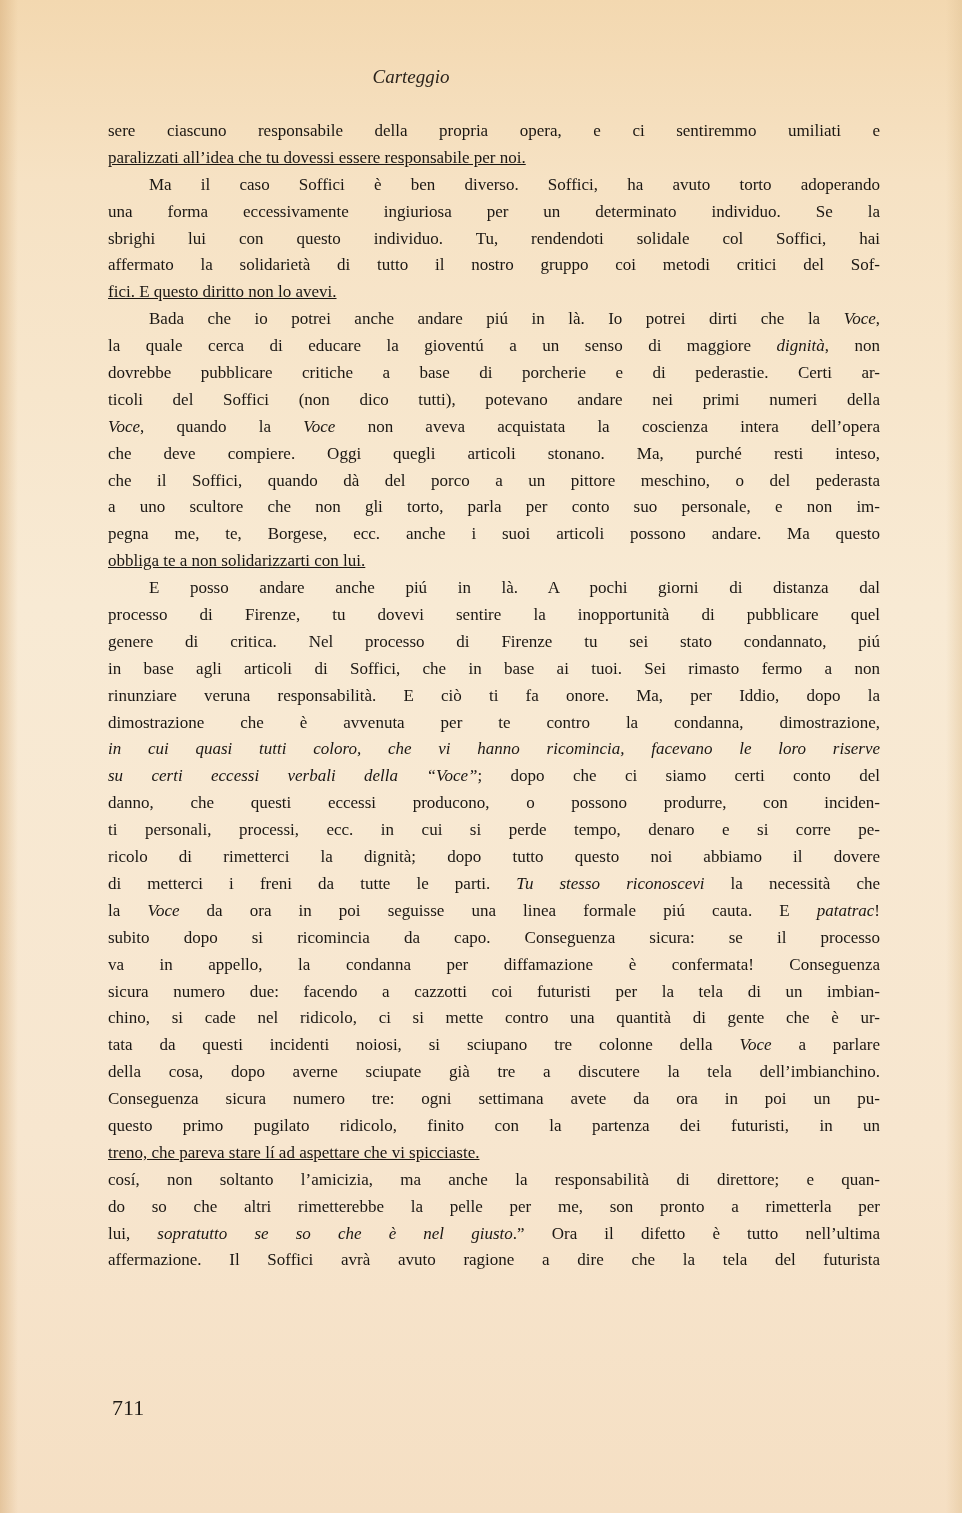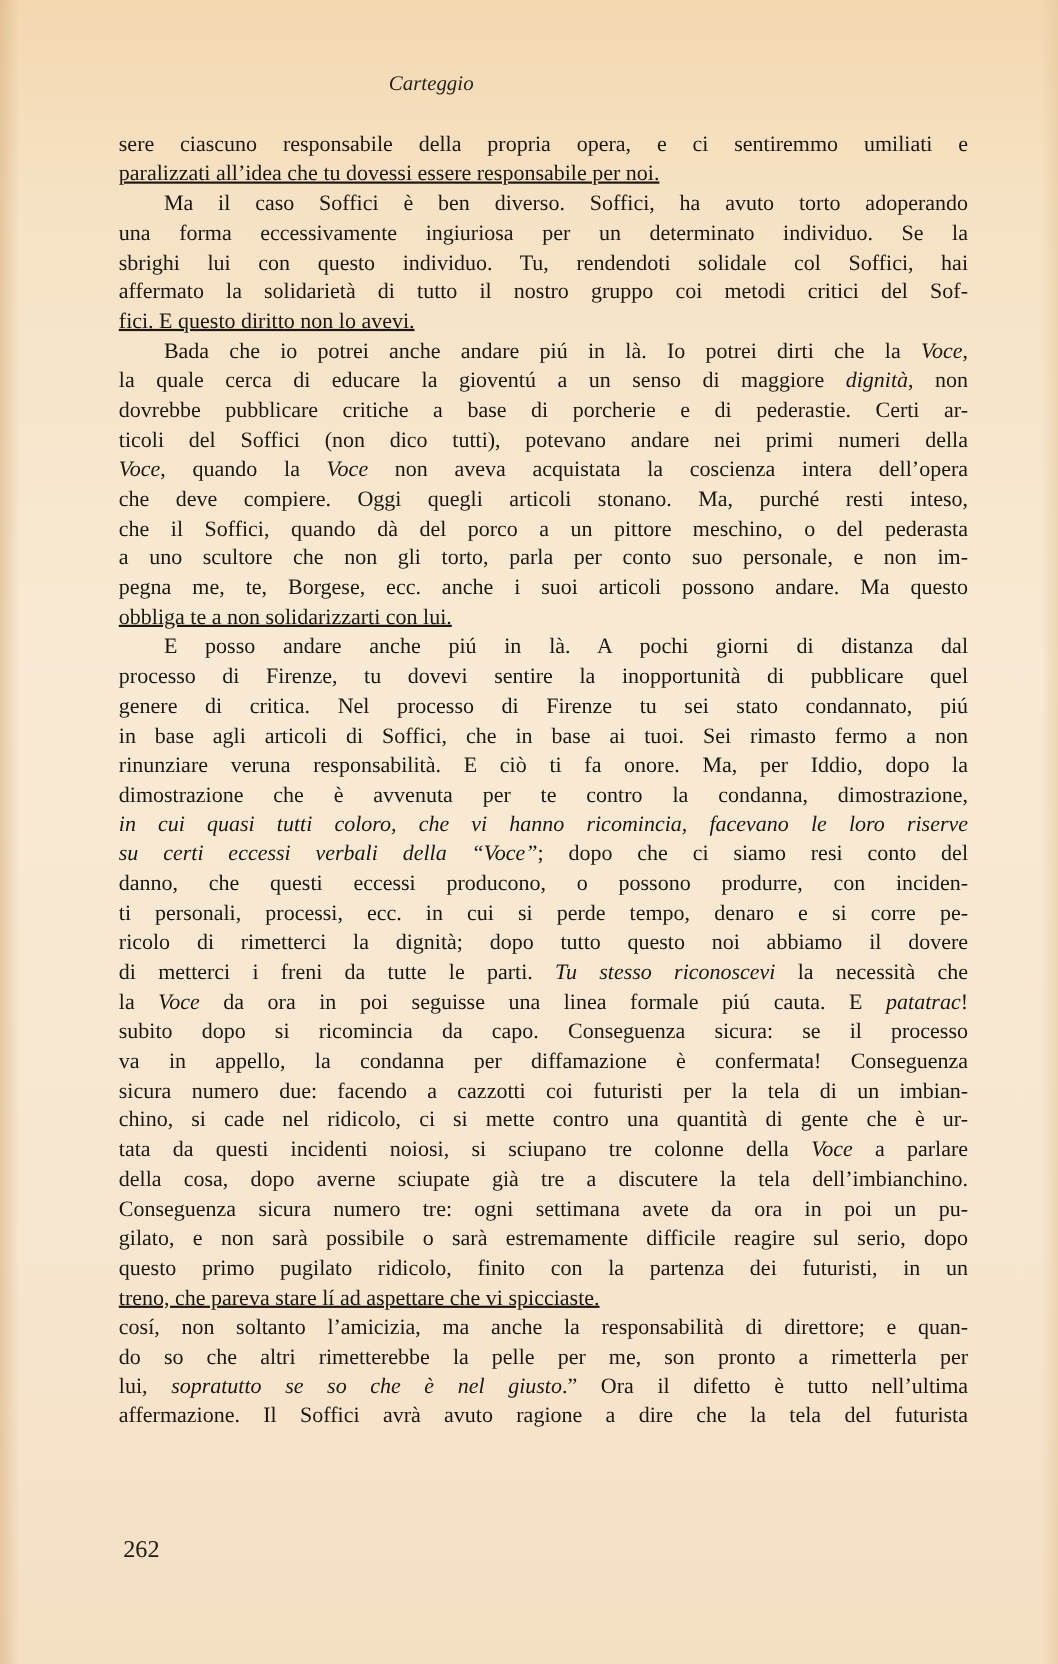--- a/index.html
+++ b/index.html
@@ -15,26 +15,27 @@
     background: linear-gradient(90deg, rgba(215,175,125,0.55), rgba(215,175,125,0));
   }
   .page-edge-right {
     position: absolute; right: 0; top: 0; width: 16px; height: 1513px;
     background: linear-gradient(270deg, rgba(225,195,150,0.5), rgba(225,195,150,0));
   }
   .running-head {
     position: absolute; top: 66px; left: 0; width: 784px;
     text-align: center; font-style: italic; font-size: 19px;
     color: #2a231c;
+    padding-left: 19px;
   }
   .text-block {
     position: absolute; top: 118px; left: 108px; width: 772px;
   }
   .line {
-    font-size: 20px; line-height: 26.9px; height: 26.9px;
+    font-size: 17px; line-height: 26.9px; height: 26.9px;
     white-space: nowrap; text-align: justify; text-align-last: justify;
     display: block;
   }
   .line.last { text-align-last: left; text-decoration: underline; }
   .line.indent { padding-left: 41px; }
   .line i { font-style: italic; }
   .folio {
     position: absolute; top: 1395px; left: 112px;
     font-size: 22px; color: #1d1914;
   }
@@ -65,35 +66,34 @@
     <div class="line"><span>a uno scultore che non gli torto, parla per conto suo personale, e non im-</span></div>
     <div class="line"><span>pegna me, te, Borgese, ecc. anche i suoi articoli possono andare. Ma questo</span></div>
     <div class="line last"><span>obbliga te a non solidarizzarti con lui.</span></div>
     <div class="line indent"><span>E posso andare anche piú in là. A pochi giorni di distanza dal</span></div>
     <div class="line"><span>processo di Firenze, tu dovevi sentire la inopportunità di pubblicare quel</span></div>
     <div class="line"><span>genere di critica. Nel processo di Firenze tu sei stato condannato, piú</span></div>
     <div class="line"><span>in base agli articoli di Soffici, che in base ai tuoi. Sei rimasto fermo a non</span></div>
     <div class="line"><span>rinunziare veruna responsabilità. E ciò ti fa onore. Ma, per Iddio, dopo la</span></div>
     <div class="line"><span>dimostrazione che è avvenuta per te contro la condanna, dimostrazione,</span></div>
     <div class="line"><i>in cui quasi tutti coloro, che vi hanno ricomincia, facevano le loro riserve</i></div>
-    <div class="line"><i>su certi eccessi verbali della “Voce”</i><span>; dopo che ci siamo resi conto del</span></div>
+    <div class="line"><i>su certi eccessi verbali della “Voce”</i><span>; dopo che ci siamo certi conto del</span></div>
     <div class="line"><span>danno, che questi eccessi producono, o possono produrre, con inciden-</span></div>
     <div class="line"><span>ti personali, processi, ecc. in cui si perde tempo, denaro e si corre pe-</span></div>
     <div class="line"><span>ricolo di rimetterci la dignità; dopo tutto questo noi abbiamo il dovere</span></div>
     <div class="line"><span>di metterci i freni da tutte le parti.</span><span> </span><i>Tu stesso riconoscevi</i><span> la necessità che</span></div>
     <div class="line"><span>la</span><span> </span><i>Voce</i><span> da ora in poi seguisse una linea formale piú cauta. E</span><span> </span><i>patatrac</i><span>!</span></div>
     <div class="line"><span>subito dopo si ricomincia da capo. Conseguenza sicura: se il processo</span></div>
     <div class="line"><span>va in appello, la condanna per diffamazione è confermata! Conseguenza</span></div>
     <div class="line"><span>sicura numero due: facendo a cazzotti coi futuristi per la tela di un imbian-</span></div>
     <div class="line"><span>chino, si cade nel ridicolo, ci si mette contro una quantità di gente che è ur-</span></div>
     <div class="line"><span>tata da questi incidenti noiosi, si sciupano tre colonne della</span><span> </span><i>Voce</i><span> a parlare</span></div>
     <div class="line"><span>della cosa, dopo averne sciupate già tre a discutere la tela dell’imbianchino.</span></div>
     <div class="line"><span>Conseguenza sicura numero tre: ogni settimana avete da ora in poi un pu-</span></div>
-    <div class="line"><span>gilato, e non sarà possibile o sarà estremamente difficile reagire sul serio, dopo</span></div>
     <div class="line"><span>questo primo pugilato ridicolo, finito con la partenza dei futuristi, in un</span></div>
     <div class="line last"><span>treno, che pareva stare lí ad aspettare che vi spicciaste.</span></div>
     <div class="line"><span>cosí, non soltanto l’amicizia, ma anche la responsabilità di direttore; e quan-</span></div>
     <div class="line"><span>do so che altri rimetterebbe la pelle per me, son pronto a rimetterla per</span></div>
     <div class="line"><span>lui,</span><span> </span><i>sopratutto se so che è nel giusto</i><span>.” Ora il difetto è tutto nell’ultima</span></div>
     <div class="line"><span>affermazione. Il Soffici avrà avuto ragione a dire che la tela del futurista</span></div>
   </div>
 
-<div class="folio">262</div>
+<div class="folio">711</div>
 
 </body></html>

